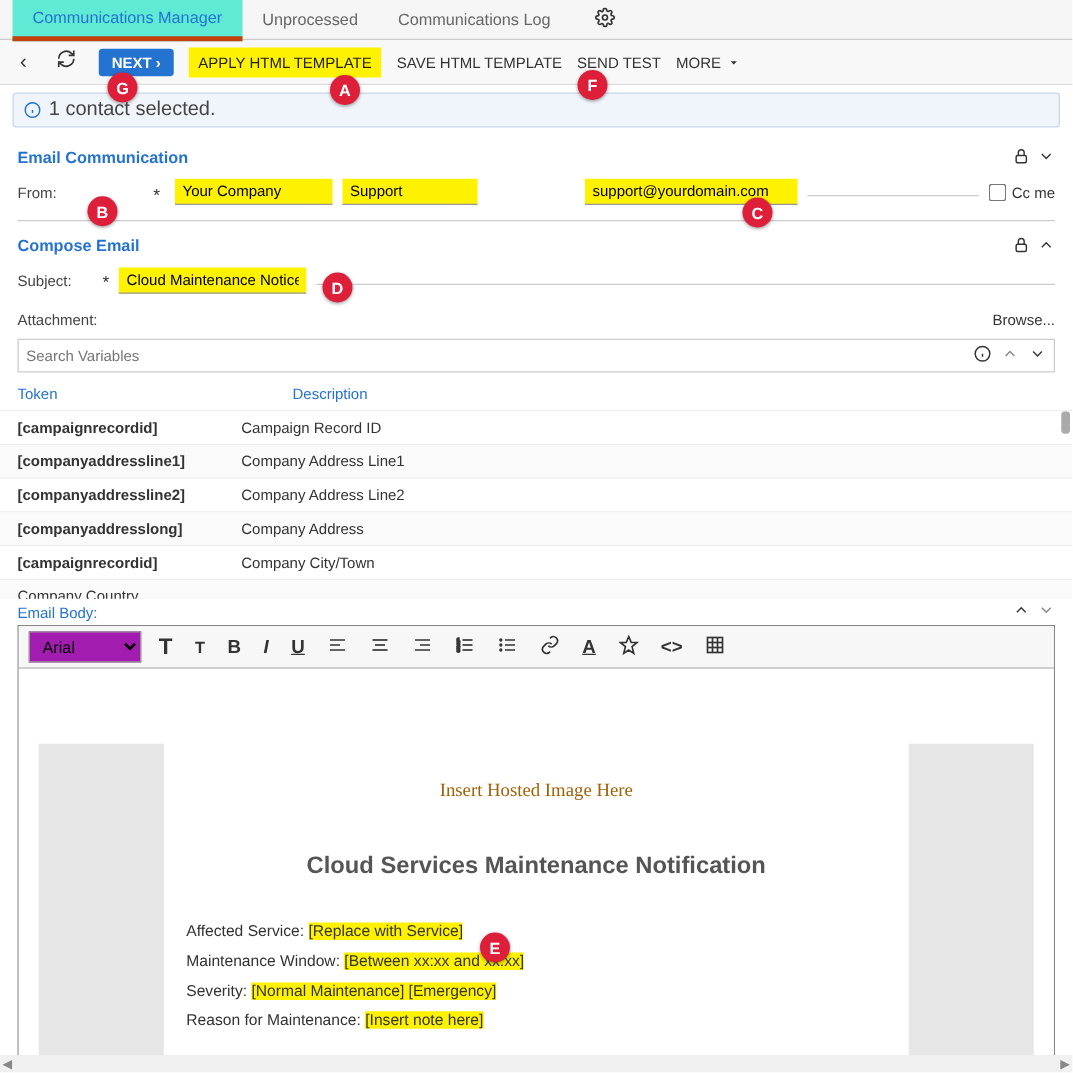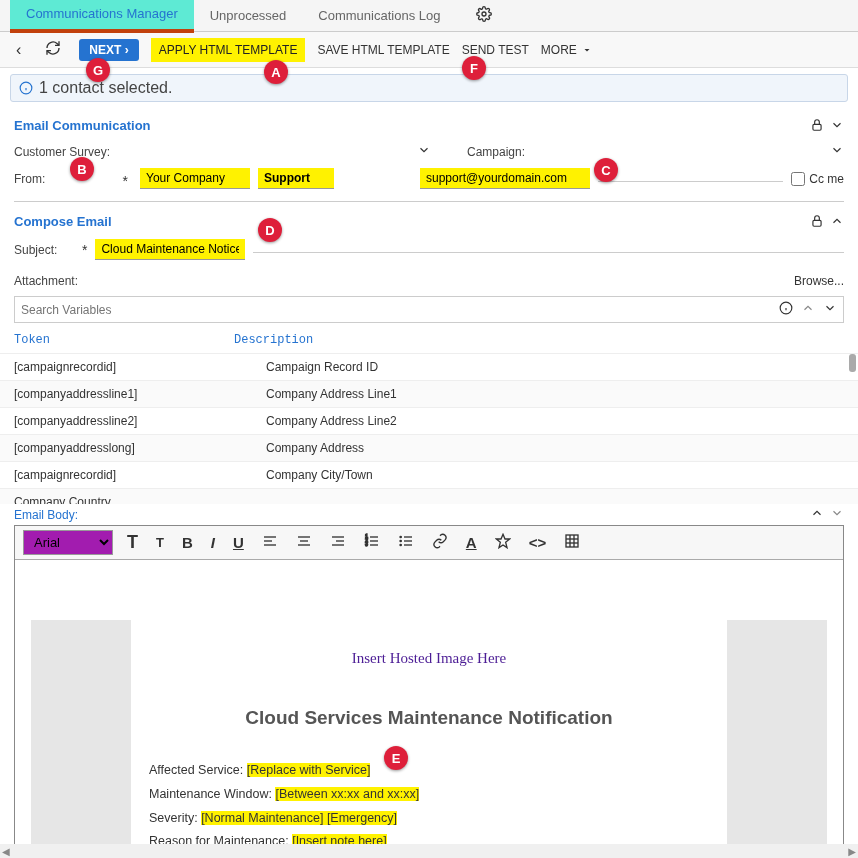--- a/index.html
+++ b/index.html
@@ -41,41 +41,41 @@
   hr.sep { border: none; border-top: 1px solid #ccc; margin: 2px 14px; }
   
   .attach-row { display: flex; justify-content: space-between; align-items: center; padding: 4px 14px; font-size: 12px; color: #444; }
   .browse { color: #333; cursor: pointer; }
   
   .search-bar { display: flex; align-items: center; margin: 4px 14px; border: 1px solid #ccc; padding: 4px 6px; }
   .search-bar input { border: none; flex: 1; font-size: 12px; color: #888; outline: none; }
   .search-bar .sicons { display: flex; gap: 8px; align-items: center; }
   
   
-  .thead { display: flex; padding: 6px 14px; font-size: 12px; color: #2573d0; border-bottom: 1px solid #eee; font-family: Liberation Mono, monospace; }
+  .thead { display: flex; padding: 6px 14px; font-size: 12px; color: #2573d0; border-bottom: 1px solid #eee; }
   .thead .c1 { width: 220px; }
   .tbody { position: relative; max-height: 150px; overflow: hidden; }
   .trow { display: flex; padding: 6px 14px; font-size: 12px; border-bottom: 1px solid #eee; }
   .trow:nth-child(odd) { background: #fafafa; }
-  .trow .c1 { width: 252px; color: #333; }
+  .trow .c1 { width: 179px; color: #333; font-weight: bold; }
   .trow .c2 { color: #333; }
   .scroll-ind { position: absolute; right: 2px; top: 0; width: 7px; height: 18px; background: #aaa; border-radius: 3px; }
   
   .email-body-label { display: flex; justify-content: space-between; align-items: center; padding: 2px 14px; font-size: 12px; color: #2573d0; }
   
   
   .editor-wrap { margin: 0 14px; border: 1px solid #888; }
   .editor-toolbar { display: flex; align-items: center; gap: 10px; padding: 4px 8px; background: #f7f7f7; border-bottom: 1px solid #aaa; }
   .font-sel { border: 1px solid #999; padding: 3px 6px; font-size: 13px; width: 90px; background: #a21caf; }
   .tbtn { cursor: pointer; font-size: 15px; font-weight: bold; padding: 2px 4px; }
   
   
   .editor-body { background: #fff; min-height: 320px; position: relative; padding: 20px 0; }
   .eb-center { text-align: center; }
-  .img-placeholder { font-family: Georgia, serif; font-size: 15px; color: #4c1d95; margin: 70px 0 40px; }
+  .img-placeholder { font-family: Georgia, serif; font-size: 15px; color: #a16207; margin: 70px 0 40px; }
   .eb-heading { font-size: 19px; font-weight: bold; color: #555; margin-bottom: 30px; }
   .eb-fields { text-align: left; margin: 0 auto; width: 560px; font-size: 12.5px; line-height: 1.9; color: #333; }
   .yhl { background: #fff200; }
   .graybox { position: absolute; top: 60px; width: 100px; height: 250px; background: #e6e6e6; }
   .graybox.left { left: 16px; }
   .graybox.right { right: 16px; }
   
   
   .marker { position: absolute; width: 24px; height: 24px; background: #de1f3a; border-radius: 50%; color: #fff; font-weight: bold; display: flex; align-items: center; justify-content: center; font-size: 13px; z-index: 100; box-shadow: 0 1px 3px rgba(0,0,0,0.4); }
   
@@ -135,37 +135,24 @@
       <span><svg width="14" height="14" viewBox="0 0 24 24" fill="none" stroke="#333" stroke-width="2">
             <rect x="5" y="11" width="14" height="10" rx="2"></rect>
             <path d="M8 11V7a4 4 0 0 1 8 0v4"></path>
           </svg></span>
       <span><svg width="14" height="14" viewBox="0 0 24 24" fill="none" stroke="#333" stroke-width="2">
             <path d="M6 9l6 6 6-6"></path>
           </svg></span>
     </span>
   </div>
   <div class="row">
-    <span class="label">Customer Survey:</span>
-    <span style="flex:1"></span>
-    <span class="chev"><svg width="14" height="14" viewBox="0 0 24 24" fill="none" stroke="#333" stroke-width="2">
-          <path d="M6 9l6 6 6-6"></path>
-        </svg></span>
-    <span style="width:20px"></span>
-    <span class="label" style="min-width:60px">Campaign:</span>
-    <span style="flex:1"></span>
-    <span class="chev"><svg width="14" height="14" viewBox="0 0 24 24" fill="none" stroke="#333" stroke-width="2">
-          <path d="M6 9l6 6 6-6"></path>
-        </svg></span>
-  </div>
-  <div class="row">
     <span class="label"><span>From:</span><span class="req">*</span></span>
     <span style="width:10px"></span>
-    <input class="hl-input" style="width: 110px;" value="Your Company">
-    <input class="hl-input" style="width: 76px; font-weight: bold;" value="Support">
+    <input class="hl-input" style="width: 126px;" value="Your Company">
+    <input class="hl-input" style="width: 108px;" value="Support">
     <span style="width:70px"></span>
     <input class="hl-input" style="width: 170px;" value="support@yourdomain.com">
     <span class="plain-input" style="flex:1"></span>
     <span class="ccme">
       <input type="checkbox" style="">
       <span>Cc me</span>
     </span>
   </div>
 </div>
 <hr class="sep">

